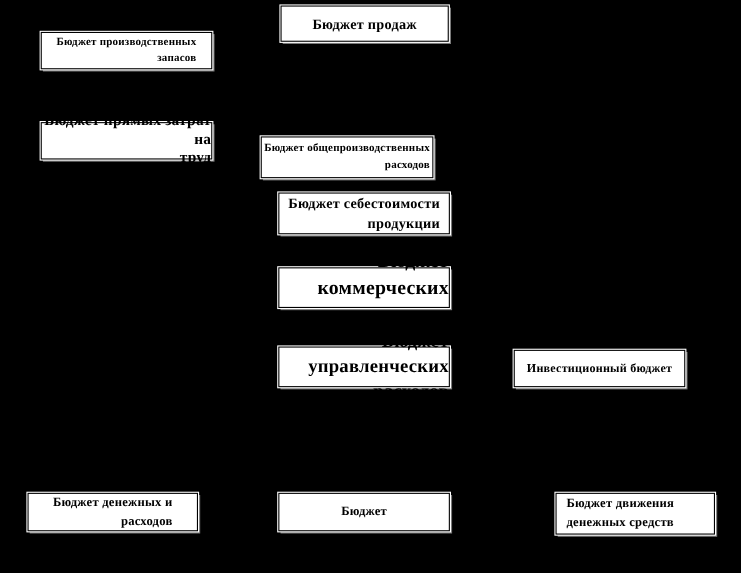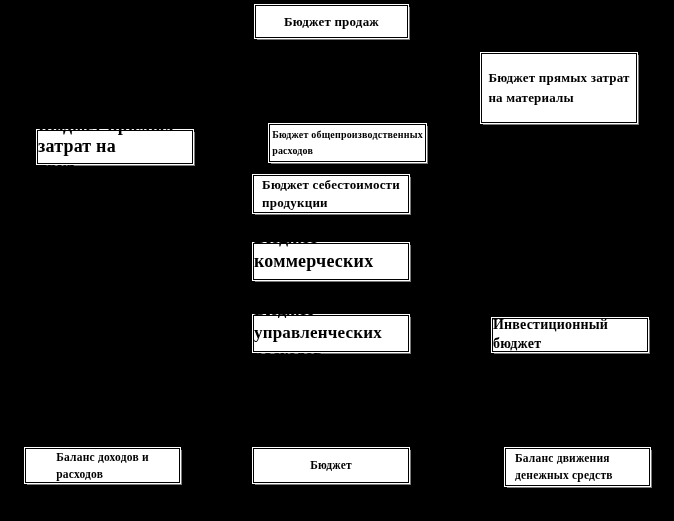--- a/index.html
+++ b/index.html
@@ -17,78 +17,78 @@
   }
   .node {
     position: absolute;
     background: #ffffff;
     border: 1px solid #000000;
     box-shadow: 0 0 0 1px #ffffff, 2px 2px 0 0 #7a7a7a;
     box-sizing: border-box;
     display: flex;
     align-items: center;
     justify-content: center;
-    text-align: left;
+    text-align: right;
     color: #000000;
     font-weight: bold;
     white-space: pre-line;
     line-height: 1.35;
     letter-spacing: 0.2px;
   }
   .node.left-text {
     justify-content: flex-start;
     text-align: left;
     padding-left: 9px;
   }
 
   
   .n-sales       { left:255px; top:5px;   width:153px; height:33px; font-size:13px; }
   .n-inventory   { left:37px;  top:29px;  width:156px; height:34px; font-size:10px; line-height:1.4; }
   .n-production  { left:253px; top:64px;  width:156px; height:35px; font-size:13px; }
   .n-materials   { left:481px; top:53px;  width:156px; height:70px; font-size:13px; line-height:1.55; }
-  .n-labor       { left:37px;  top:130px; width:156px; height:34px; font-size:18px; line-height:1.2; }
-  .n-overhead    { left:269px; top:124px; width:157px; height:38px; font-size:10px; line-height:1.6; }
+  .n-labor       { left:37px;  top:111px; width:156px; height:34px; font-size:14px; line-height:1.2; }
+  .n-overhead    { left:237px; top:124px; width:157px; height:38px; font-size:10px; line-height:1.6; }
   .n-cost        { left:253px; top:175px; width:156px; height:38px; font-size:13px; }
   .n-commercial  { left:253px; top:243px; width:156px; height:37px; font-size:18px; }
   .n-management  { left:253px; top:315px; width:156px; height:37px; font-size:17px; }
-  .n-investment  { left:492px; top:318px; width:156px; height:34px; font-size:14px; }
+  .n-investment  { left:467px; top:318px; width:156px; height:34px; font-size:11px; }
   .n-income      { left:25px;  top:448px; width:155px; height:35px; font-size:11.5px; line-height:1.45; }
   .n-balance     { left:253px; top:448px; width:156px; height:35px; font-size:11.5px; }
   .n-cashflow    { left:505px; top:448px; width:145px; height:38px; font-size:11.5px; line-height:1.5; }
 </style>
 </head>
 <body>
 
 <div class="canvas">
 
   <div class="node n-sales">Бюджет продаж</div>
 
+  <div class="node n-inventory">Бюджет производственных
+запасов</div>
 
 
-  <div class="node n-materials">Бюджет  прямых затрат
-на материалы</div>
 
   <div class="node n-labor">Бюджет прямых затрат на
 труд</div>
 
   <div class="node n-overhead">Бюджет общепроизводственных
 расходов</div>
 
   <div class="node n-cost">Бюджет себестоимости
 продукции</div>
 
   <div class="node n-commercial">Бюджет коммерческих
 расходов</div>
 
   <div class="node n-management">Бюджет управленческих
 расходов</div>
 
   <div class="node n-investment">Инвестиционный  бюджет</div>
 
-  <div class="node n-income">Баланс доходов и
+  <div class="node n-income">Бюджет денежных и
 расходов</div>
 
   <div class="node n-balance">Бюджет</div>
 
-  <div class="node n-cashflow left-text">Баланс движения
+  <div class="node n-cashflow left-text">Бюджет движения
 денежных  средств</div>
 
 </div>
 
 </body></html>

